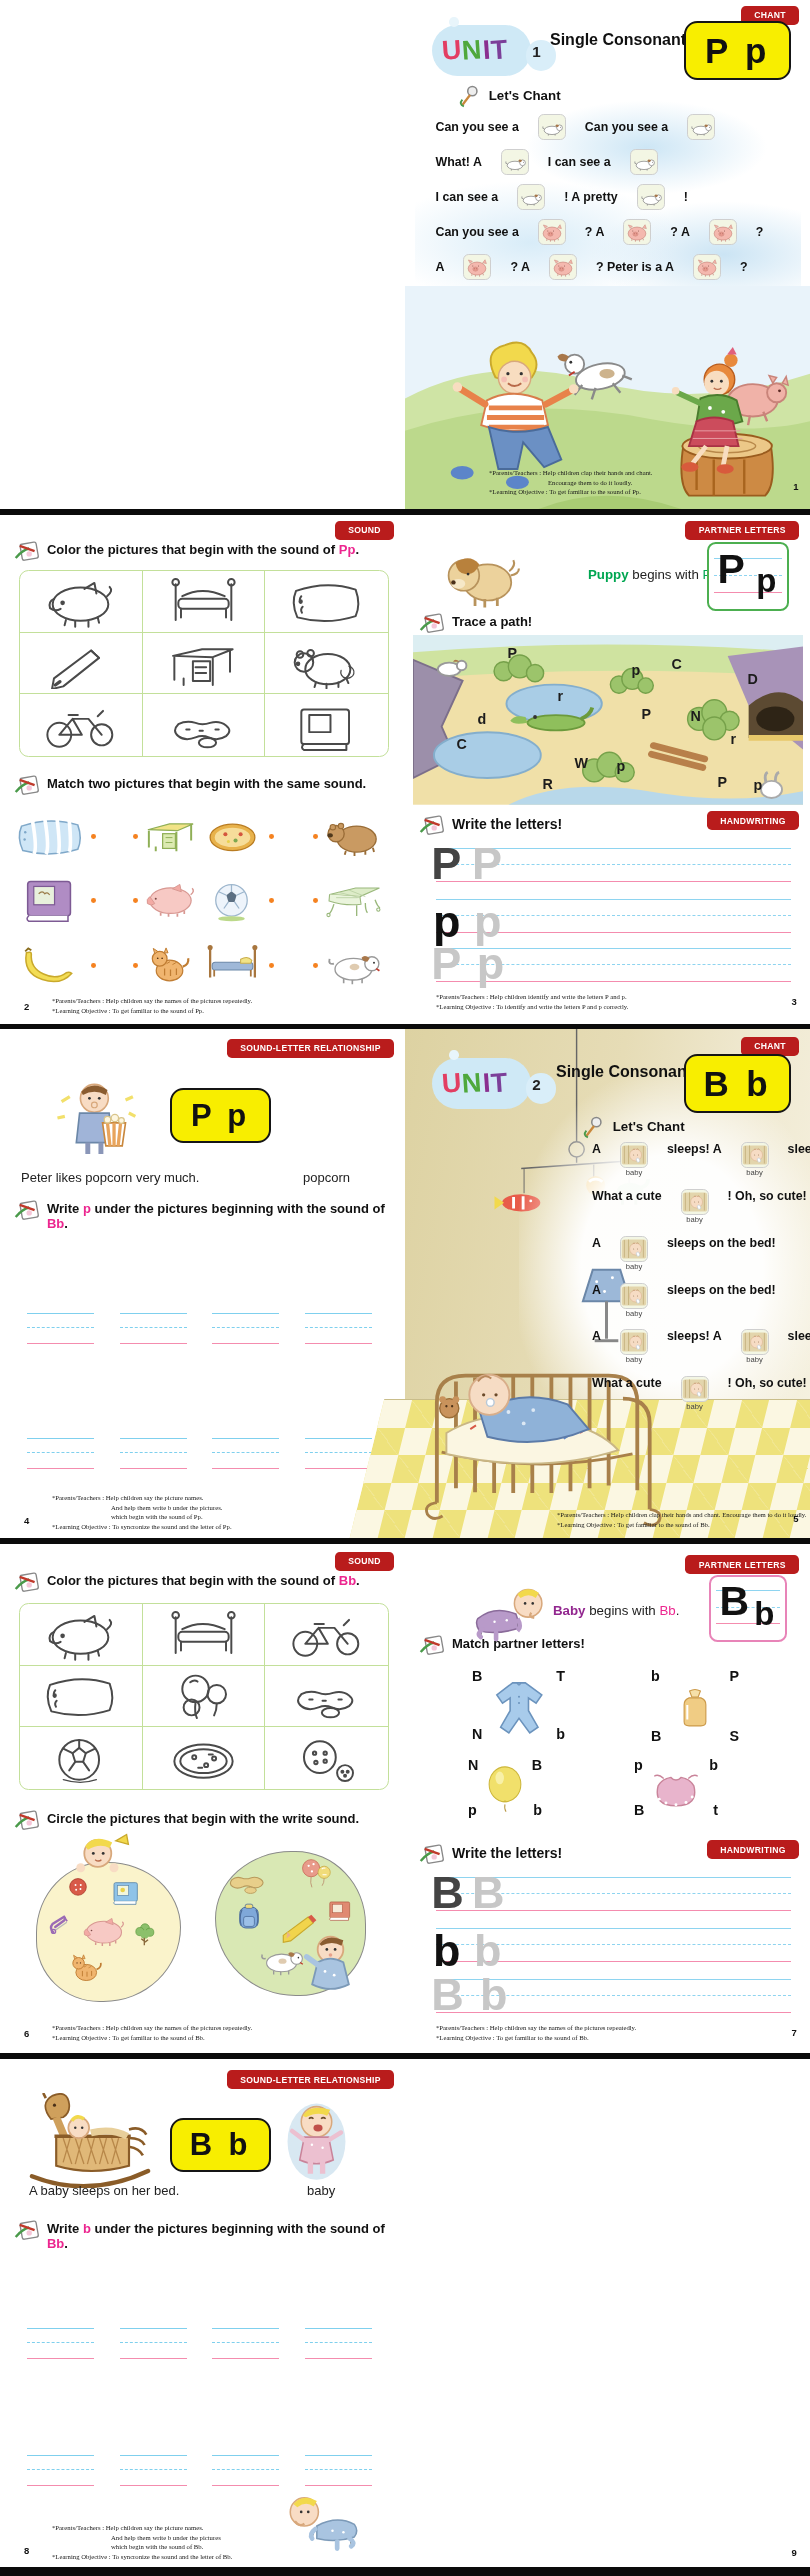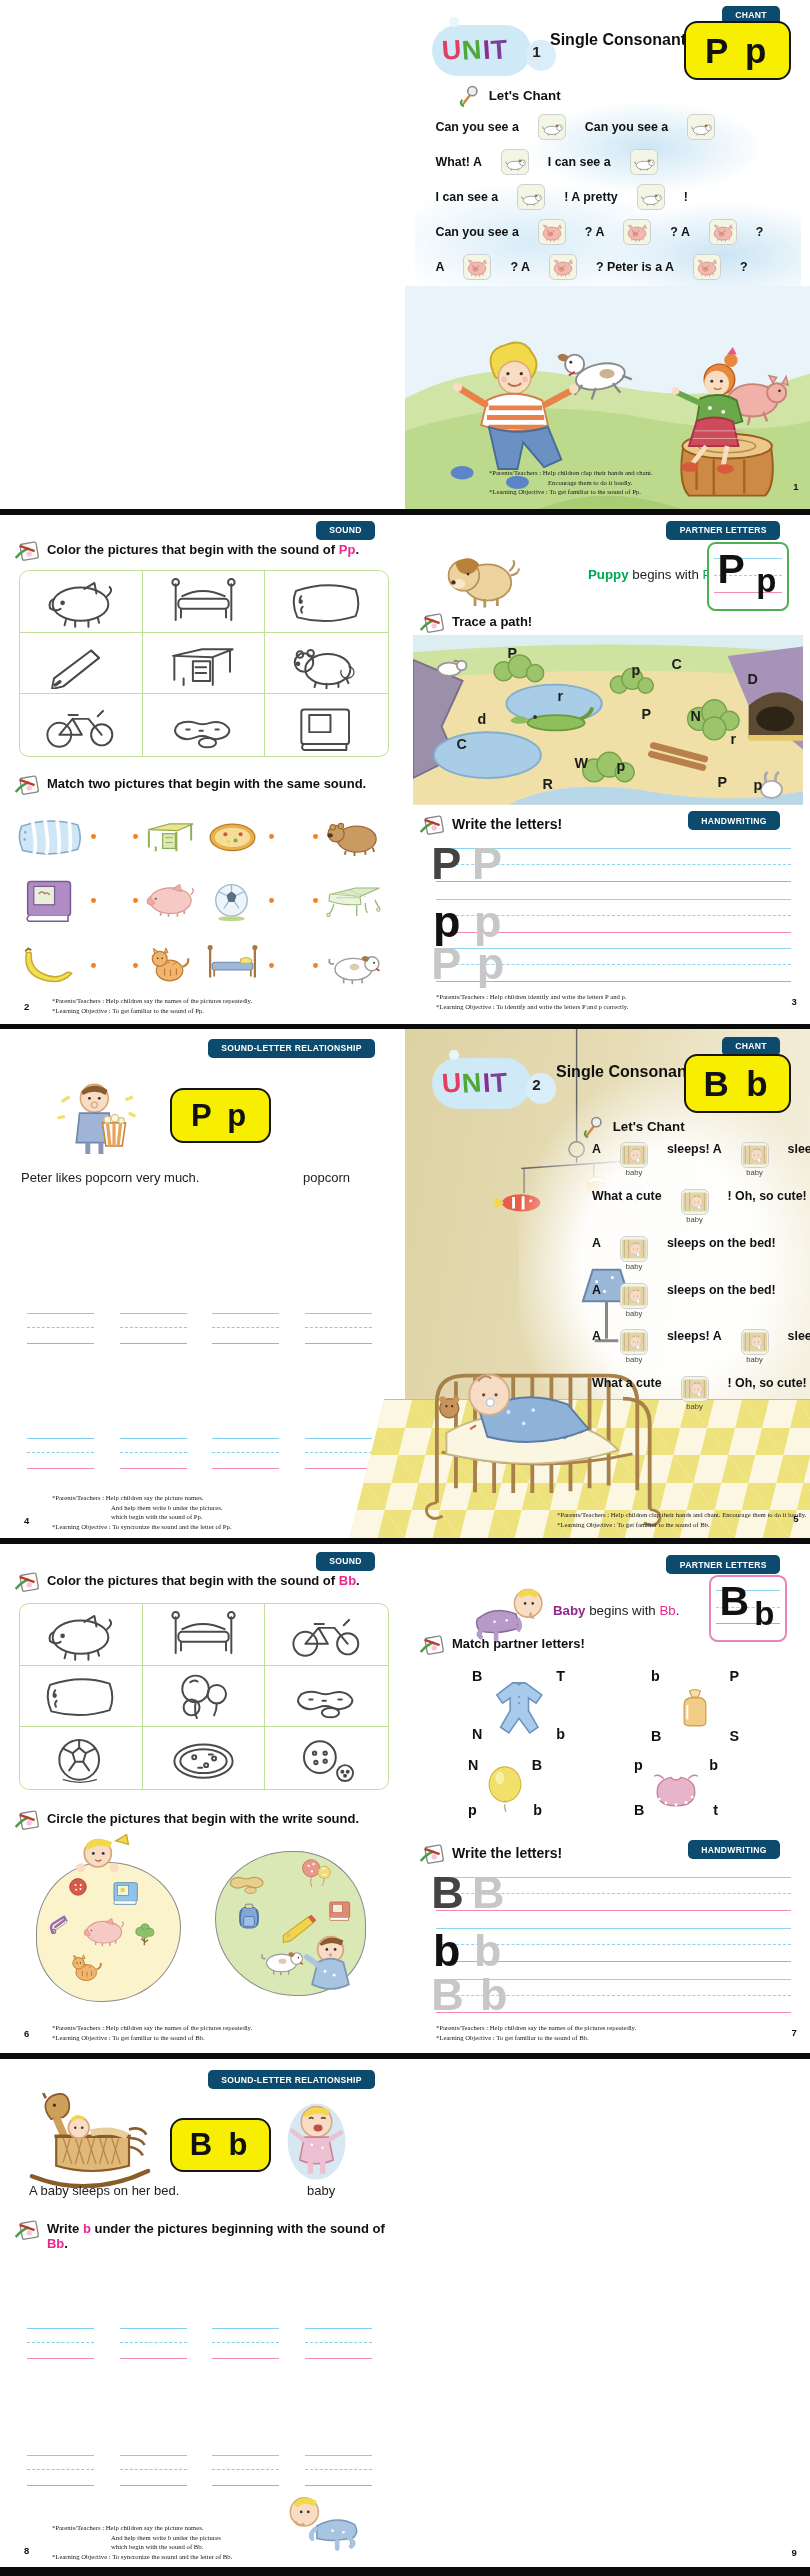--- a/index.html
+++ b/index.html
@@ -2,21 +2,21 @@
 <html><head>
 <meta charset="utf-8">
 <style>
   html,body{margin:0;padding:0;}
   body{width:810px;height:2576px;position:relative;background:#fff;font-family:"Liberation Sans",sans-serif;color:#111;overflow:hidden;}
   .band{position:absolute;left:0;width:810px;height:509px;overflow:hidden;background:#fff;}
   .sep{position:absolute;left:0;width:810px;background:#0b0b0b;}
   .page{position:absolute;top:0;width:405px;height:509px;}
   .pg-l{left:0;} .pg-r{left:405px;}
 
-  .tab{position:absolute;top:5.7px;right:30px;height:19px;background:#0c4a6e;color:#fff;
+  .tab{position:absolute;top:5.7px;right:11px;height:19px;background:#b91c1c;color:#fff;
        font-weight:bold;font-size:8.6px;letter-spacing:0.3px;border-radius:4.8px;
        display:flex;align-items:center;justify-content:center;padding:0 13.3px;white-space:nowrap;}
   .tab.mid{top:auto;}
 
   .ycard{position:absolute;background:#f8ee00;border:2.9px solid #151515;border-radius:13.3px;
          display:flex;align-items:center;justify-content:center;font-weight:bold;color:#111;}
   .ycard.big{font-size:35px;letter-spacing:3.8px;}
   .ycard.med{font-size:31px;letter-spacing:3.8px;}
 
   .ucloud{position:absolute;width:99px;height:51px;background:#cfe9f6;border-radius:44px;}
@@ -869,20 +869,31 @@
             <circle cx="77" cy="30" r="6" fill="#fdf6e0" stroke="#d8c48a" stroke-width="2"></circle>
             <circle cx="20" cy="18" r="4" fill="#fdf6e0" stroke="#d8c48a" stroke-width="1.5"></circle>
             <circle cx="90" cy="20" r="4" fill="#fdf6e0" stroke="#d8c48a" stroke-width="1.5"></circle>
             <ellipse cx="48" cy="58" rx="9" ry="7" fill="#f1d44c"></ellipse>
             <ellipse cx="66" cy="64" rx="8" ry="6" fill="#f1d44c"></ellipse>
           </svg>
         </span>
       </div>
     <div class="sent" style="left:21px;top:141px">Peter likes popcorn very much.</div>
     <div class="sent" style="left:303px;top:141px">popcorn</div>
+    <div class="instr" style="left:13.3px;top:172px">
+        <span class="ticon">
+          <svg viewBox="0 0 40 34">
+            <rect x="12" y="6" width="24" height="24" rx="3" fill="#fff" stroke="#888" stroke-width="2" transform="rotate(-10 24 18)"></rect>
+            <path d="M4 28 q10 -12 20 -14" stroke="#4a9a4a" stroke-width="3.5" fill="none"></path>
+            <path d="M10 10 L32 18" stroke="#c0392b" stroke-width="3.5"></path>
+            <circle cx="24" cy="22" r="4" fill="#f4c6d8"></circle>
+          </svg>
+        </span>
+        <span class="rich"><span>Write </span><span style="color: rgb(236, 38, 143);">p</span><span> under the pictures beginning with the sound of </span><span style="color: rgb(236, 38, 143);">Bb</span><span>.</span></span>
+      </div>
     <div class="pic" style="left:21px;top:202px;width:76px;height:63px">
         <span>
           <svg viewBox="0 0 108 90">
             <circle cx="54" cy="26" r="17" fill="#fff" stroke="#777" stroke-width="2.5"></circle>
             <circle cx="42" cy="12" r="6" fill="#3a3a3a"></circle>
             <circle cx="66" cy="12" r="6" fill="#3a3a3a"></circle>
             <ellipse cx="47" cy="24" rx="4" ry="5" fill="#3a3a3a"></ellipse>
             <ellipse cx="61" cy="24" rx="4" ry="5" fill="#3a3a3a"></ellipse>
             <ellipse cx="54" cy="60" rx="25" ry="23" fill="#ececec" stroke="#777" stroke-width="2.5"></ellipse>
             <path d="M40 50 h28 M39 58 h30 M41 66 h26" stroke="#e8a04c" stroke-width="4"></path>

